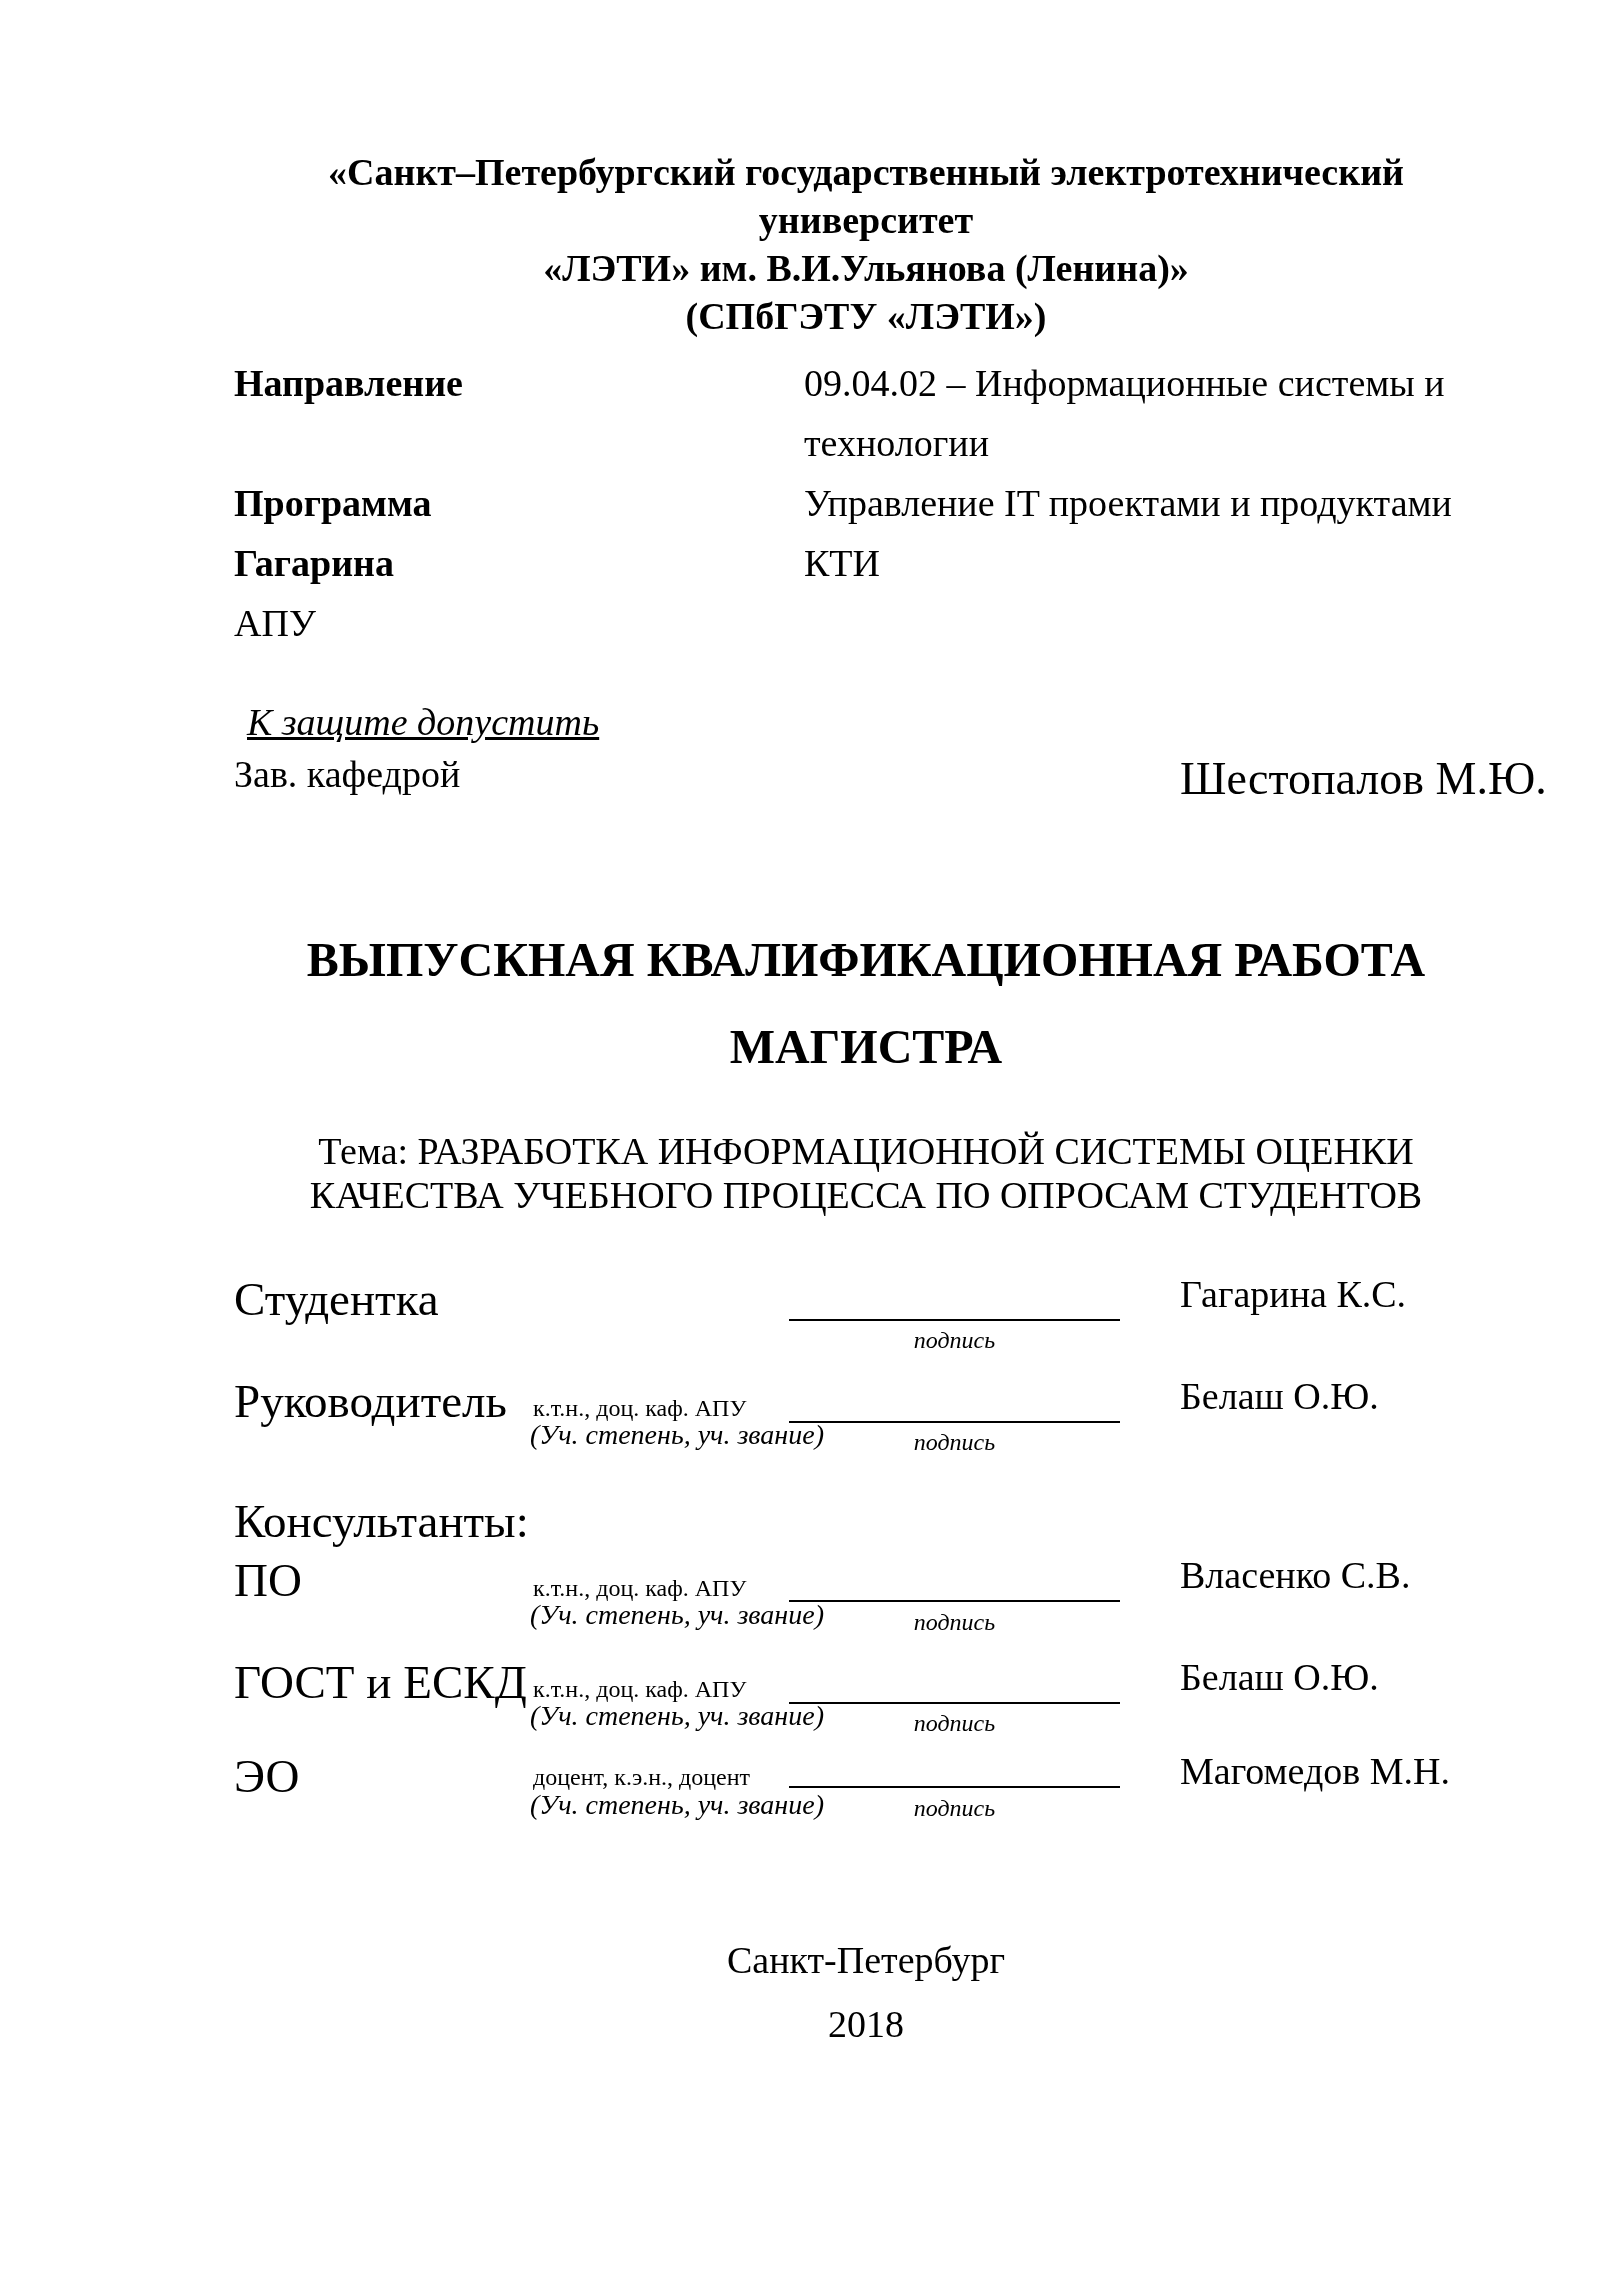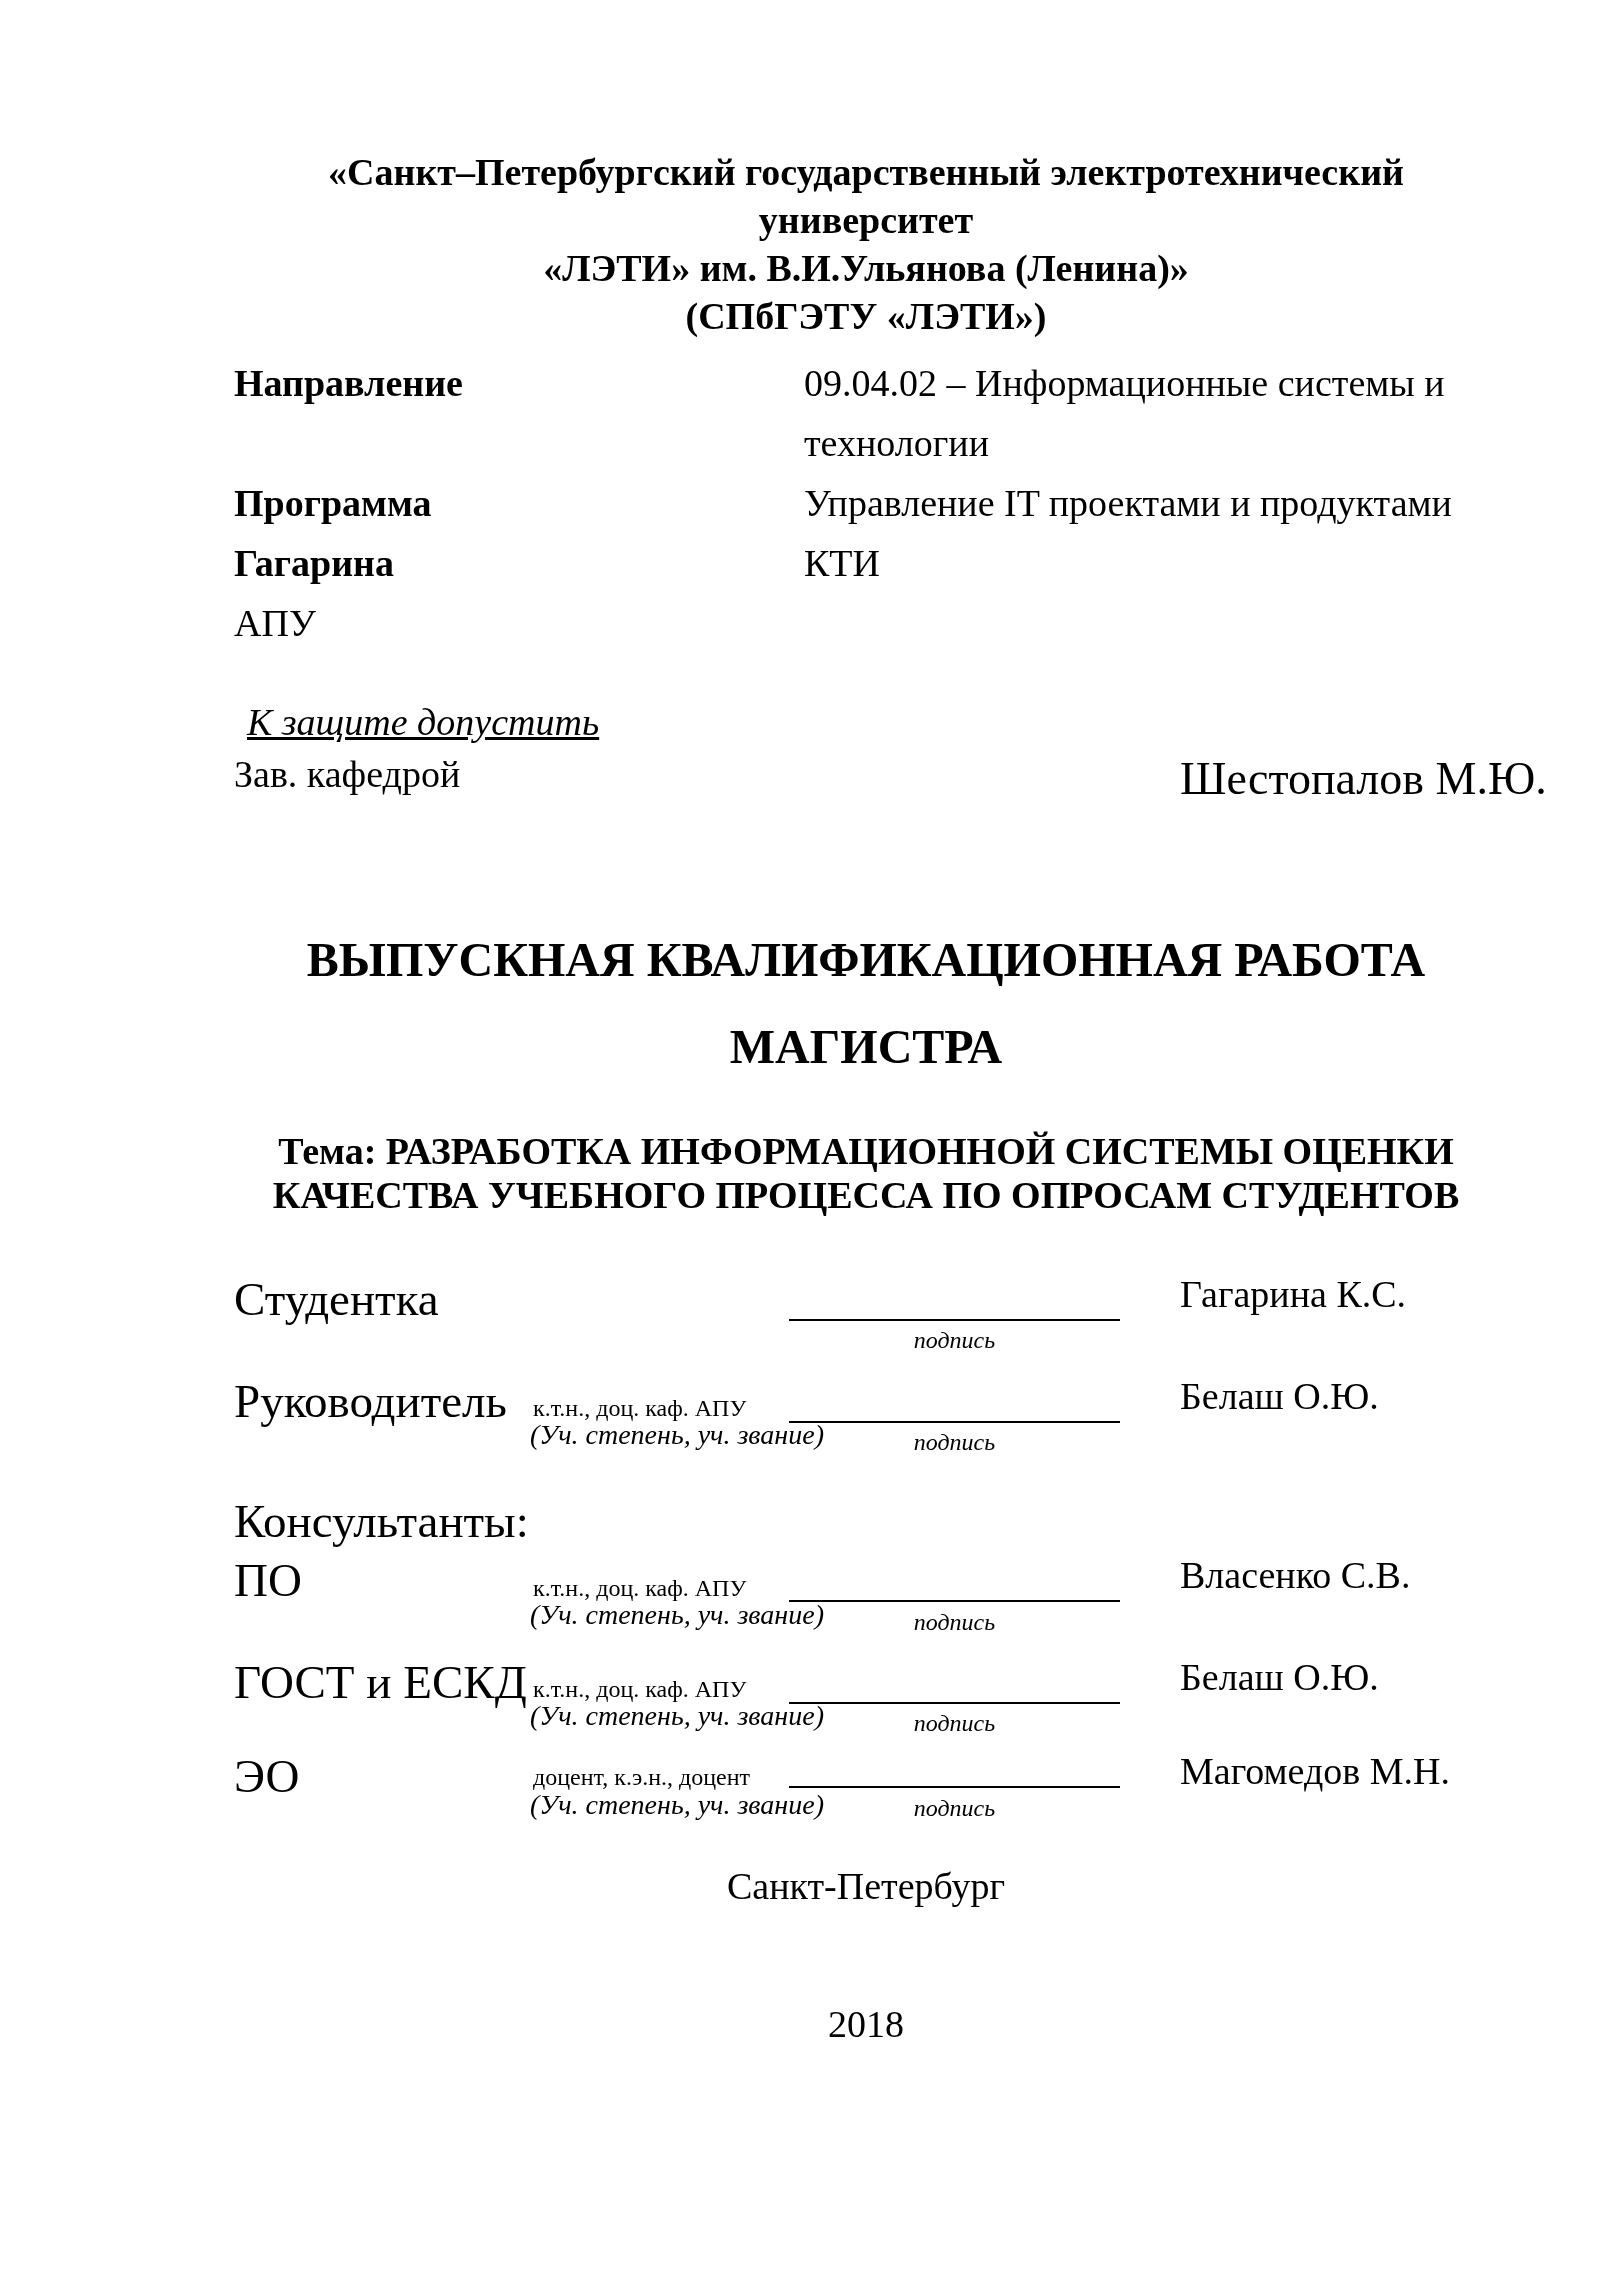--- a/index.html
+++ b/index.html
@@ -81,21 +81,21 @@
   .main-title.l1 { top: 932px; }
   .main-title.l2 { top: 1019px; }
 
   
   .theme-line {
     position: absolute;
     left: 234px;
     width: 1264px;
     text-align: center;
     font-size: 38px;
-    font-weight: bold;
+    font-weight: normal;
     line-height: 44px;
   }
   .theme-line.l1 { top: 1129px; }
   .theme-line.l2 { top: 1173px; }
 
   
   .sigrole {
     position: absolute;
     left: 234px;
     font-size: 47px;
@@ -137,21 +137,21 @@
   }
 
   
   .footer-line {
     position: absolute;
     left: 234px;
     width: 1264px;
     text-align: center;
     font-size: 38px;
   }
-  .footer-line.city { top: 1864px; }
+  .footer-line.city { top: 1938px; }
   .footer-line.year { top: 2002px; }
 </style>
 </head>
 <body>
 
 <div class="page">
 
   <header class="uni-header">
     <div>«Санкт–Петербургский государственный электротехнический университет</div>
     <div>«ЛЭТИ» им. В.И.Ульянова (Ленина)»</div>

